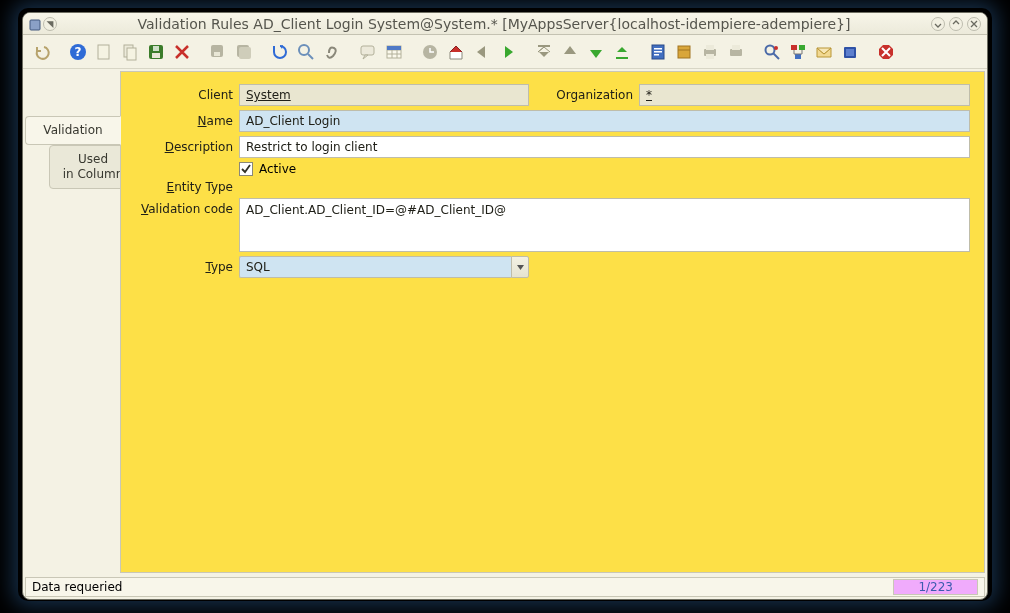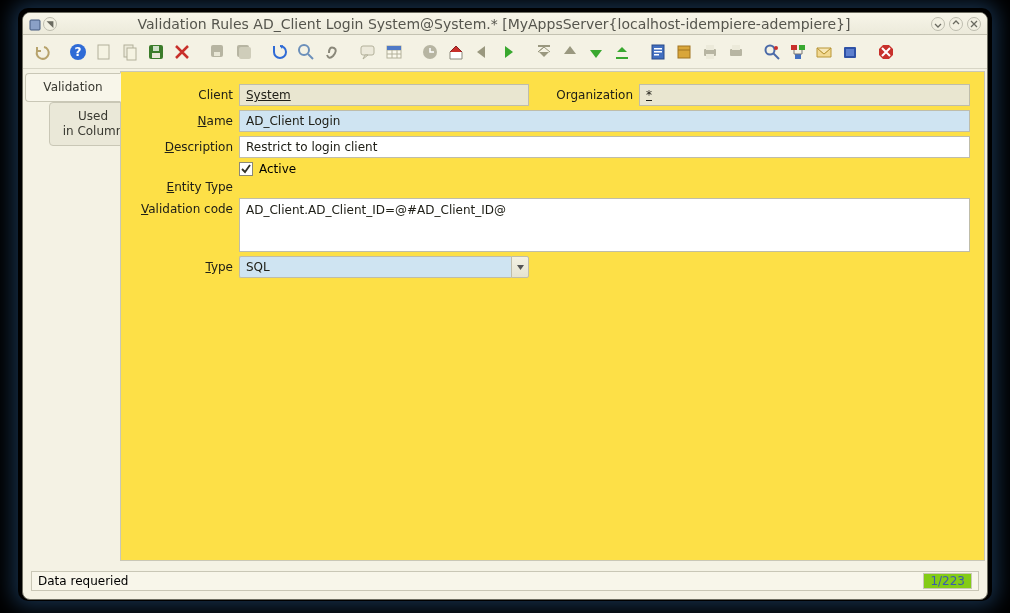--- a/index.html
+++ b/index.html
@@ -18,41 +18,41 @@
   .menu-item { color:#303028; cursor:default; }
   .menu-item .u { text-decoration:underline; }
 
   .toolbar { height:34px; display:flex; align-items:center; gap:4px; padding:4px 8px; border-bottom:1px solid #d8d6c6; }
   .tbtn { width:22px; height:22px; display:flex; align-items:center; justify-content:center; border-radius:3px; }
   .tbtn svg { display:block; }
   .sep { width:6px; }
 
   .work { flex:1; display:flex; background:#f4f2e4; padding:2px; }
   .tabs-col { width:96px; display:flex; flex-direction:column; padding-top:2px; }
-  .tab { border:1px solid #c9c7b6; background:#eae8d8; color:#383830; padding:6px 8px; font-size:12px; border-radius:4px 0 0 4px; margin-bottom:0; text-align:center; line-height:1.25; cursor:default; }
+  .tab { border:1px solid #c9c7b6; background:#eae8d8; color:#383830; padding:6px 8px; font-size:12px; border-radius:4px 0 0 4px; margin-bottom:0; text-align:center; line-height:1.25; cursor:default;margin-top:43px; }
   .tab.active { background:#f8f6ea; border-right-color:#f8f6ea; z-index:2; position:relative; }
   .tab + .tab { margin-top:0; margin-left:24px; width:88px; }
   .pane { flex:1; border:1px solid #c9c7b6; background:#fde047; margin-left:-1px; padding:8px 14px 8px 8px; }
 
   .row { display:flex; align-items:center; margin:4px 0; }
   .lbl { width:110px; min-width:110px; text-align:right; padding-right:6px; color:#202018; }
   .lbl .u { text-decoration:underline; }
   .field { height:22px; border:1px solid #bfbdaa; background:#fff; padding:2px 6px; color:#202018; display:flex; align-items:center; }
   .ro { background:#e9e6d0;text-decoration:underline; }
   .hl { background:#cfe4f2; }
   .cbo { display:flex; }
   .cbo .field { flex:1; border-right:none; border-radius:2px 0 0 2px; }
   .cbo-btn { width:18px; height:22px; border:1px solid #bfbdaa; background:linear-gradient(#f3f1e3,#e5e3d1); display:flex; align-items:center; justify-content:center; border-radius:0 2px 2px 0; }
   .txa { min-height:54px; align-items:flex-start; padding-top:4px; }
   .cell { display:flex; align-items:flex-end; }
   .chk { width:14px; height:14px; border:1px solid #8a8878; background:#fff; display:inline-flex; align-items:center; justify-content:center; margin-right:6px; }
 
-  .statusbar { height:20px; border:1px solid #c9c7b6; background:#f8f6ea; display:flex; align-items:center; padding:0 6px; margin:8px; }
+  .statusbar { height:20px; border:1px solid #c9c7b6; background:#f8f6ea; display:flex; align-items:center; padding:0 6px; margin:2px; }
   .statusbar .sp { flex:1; }
-  .statusbar .ct { border:1px solid #c9c7b6; padding:0 6px; color:#3a5bae; background:#84cc16; }
+  .statusbar .ct { border:1px solid #c9c7b6; padding:0 24px; color:#3a5bae; background:#f0abfc; }
 </style>
 </head>
 <body>
 
 <div class="glow"></div>
 <div class="win">
 
   <div class="titlebar">
     <div class="tb-left">
       <span class="title-icon">

